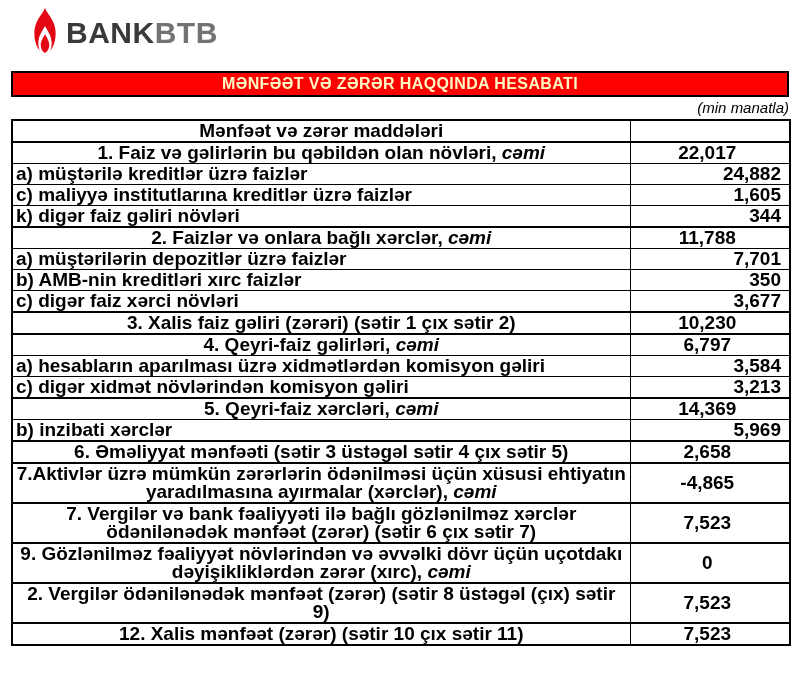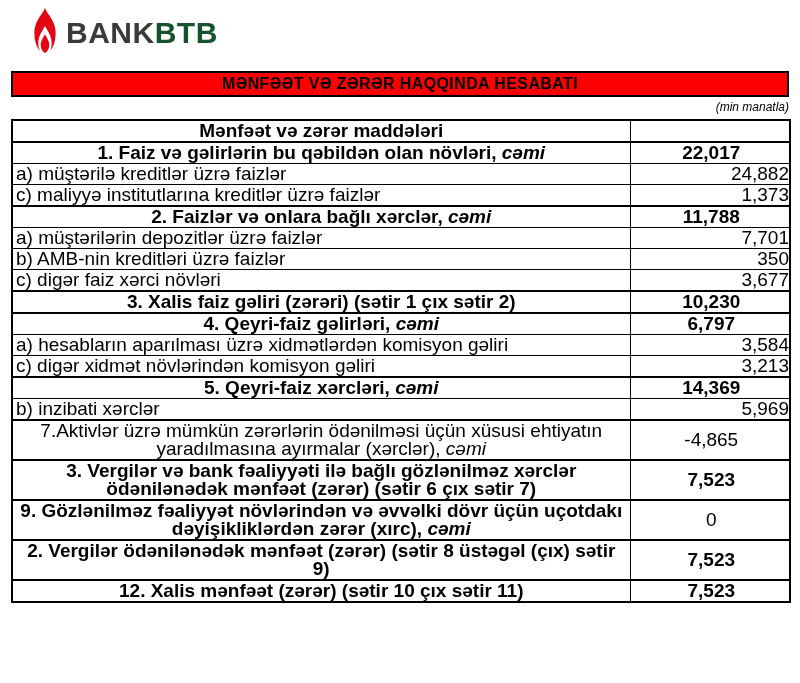--- a/index.html
+++ b/index.html
@@ -5,45 +5,45 @@
 <style>
   * { margin:0; padding:0; box-sizing:border-box; }
   html,body { background:#fff; }
   body { width:800px; height:683px; font-family:"Liberation Sans","DejaVu Sans",sans-serif; color:#000; }
   .page { position:relative; width:800px; height:683px; background:#fff; overflow:hidden; }
 
   
   .logo-row { position:absolute; top:5px; left:29px; display:flex; align-items:center; height:55px; }
   .flame-icon { width:32px; height:52px; margin-right:5px; }
   .logo-text { font-size:30px; font-weight:bold; color:#3a3a39; letter-spacing:0.5px; line-height:1; }
-  .logo-text .btb { color:#14532d; }
+  .logo-text .btb { color:#737373; }
 
   
   .banner { position:absolute; top:71px; left:11px; width:778px; height:26px;
-            border:2px solid #000; background:#fe0000; color:#000000;
+            border:2px solid #000; background:#fe0000; color:#fef9c3;
             font-weight:bold; font-size:16px; letter-spacing:0.4px;
             text-align:center; line-height:22px; }
 
   
   .unit-note { position:absolute; top:98px; left:12px; width:777px;
-               text-align:right; font-style:italic; font-size:12px; line-height:19px; }
+               text-align:right; font-style:italic; font-size:15px; line-height:19px; }
 
   
   .report-table { position:absolute; top:119px; left:11px; width:778px;
                   border-collapse:collapse; table-layout:fixed; border:2px solid #000; }
   .report-table td, .report-table th { border:1px solid #000; font-size:19px; line-height:18px;
                   padding:1px 3px; vertical-align:middle; overflow:hidden; white-space:nowrap; }
   .report-table th.header-cell { font-weight:bold; text-align:center; height:21px; }
   .report-table td.lab { text-align:left; }
   .report-table tr.bold td.lab { font-weight:bold; }
-  .report-table td.val { text-align:right; padding-right:0; }
+  .report-table td.val { text-align:right; padding-right:8px; }
   .report-table td.val.vbold { font-weight:bold; }
   .report-table tr.sect td { border-top-width:2px;text-align:center; }
   .report-table tr.tall td { height:40px; }
-  .report-table td { height:21px; }
+  .report-table td { height:21px;font-weight:bold; }
   .it { font-style:italic; }
 </style>
 </head>
 <body>
 
 <div class="page">
 
   <div class="logo-row">
     <svg class="flame-icon" viewBox="0 0 36 58" xmlns="http://www.w3.org/2000/svg">
       <path fill="#e30613" d="M18 1 C14 10 6 16 6 29 C6 43 12 51 18 53 C24 51 30 43 30 29 C30 16 22 10 18 1 Z"></path>
@@ -74,32 +74,36 @@
         <tr class="sect bold ">
           <td class="lab"><span>1. Faiz və gəlirlərin bu qəbildən olan növləri, </span><span class="it">cəmi</span></td>
           <td class="val vbold">22,017</td>
         </tr>
         <tr class="">
           <td class="lab"><span>a) müştərilə kreditlər üzrə faizlər</span></td>
           <td class="val">24,882</td>
         </tr>
         <tr class="">
           <td class="lab"><span>c) maliyyə institutlarına kreditlər üzrə faizlər</span></td>
-          <td class="val">1,373</td>
+          <td class="val">1,605</td>
+        </tr>
+        <tr class="">
+          <td class="lab"><span>k) digər faiz gəliri növləri</span></td>
+          <td class="val">344</td>
         </tr>
         <tr class="sect bold ">
           <td class="lab"><span>2. Faizlər və onlara bağlı xərclər, </span><span class="it">cəmi</span></td>
           <td class="val vbold">11,788</td>
         </tr>
         <tr class="">
           <td class="lab"><span>a) müştərilərin depozitlər üzrə faizlər</span></td>
           <td class="val">7,701</td>
         </tr>
         <tr class="">
-          <td class="lab"><span>b) AMB-nin kreditləri üzrə faizlər</span></td>
+          <td class="lab"><span>b) AMB-nin kreditləri xırc faizlər</span></td>
           <td class="val">350</td>
         </tr>
         <tr class="">
           <td class="lab"><span>c) digər faiz xərci növləri</span></td>
           <td class="val">3,677</td>
         </tr>
         <tr class="sect bold ">
           <td class="lab"><span>3. Xalis faiz gəliri (zərəri) (sətir 1 çıx sətir 2)</span></td>
           <td class="val vbold">10,230</td>
         </tr>
@@ -116,26 +120,30 @@
           <td class="val">3,213</td>
         </tr>
         <tr class="sect bold ">
           <td class="lab"><span>5. Qeyri-faiz xərcləri, </span><span class="it">cəmi</span></td>
           <td class="val vbold">14,369</td>
         </tr>
         <tr class="">
           <td class="lab"><span>b) inzibati xərclər</span></td>
           <td class="val">5,969</td>
         </tr>
+        <tr class="sect bold ">
+          <td class="lab"><span>6. Əməliyyat mənfəəti (sətir 3 üstəgəl sətir 4 çıx sətir 5)</span></td>
+          <td class="val vbold">2,658</td>
+        </tr>
         <tr class="sect tall">
           <td class="lab"><span>7.Aktivlər üzrə mümkün zərərlərin ödənilməsi üçün xüsusi ehtiyatın</span><br><span>yaradılmasına ayırmalar (xərclər), </span><span class="it">cəmi</span></td>
           <td class="val">-4,865</td>
         </tr>
         <tr class="sect bold tall">
-          <td class="lab"><span>3. Vergilər və bank fəaliyyəti ilə bağlı gözlənilməz xərclər</span><br><span>ödənilənədək mənfəət (zərər) (sətir 6 çıx sətir 7)</span></td>
+          <td class="lab"><span>7. Vergilər və bank fəaliyyəti ilə bağlı gözlənilməz xərclər</span><br><span>ödənilənədək mənfəət (zərər) (sətir 6 çıx sətir 7)</span></td>
           <td class="val vbold">7,523</td>
         </tr>
         <tr class="sect bold tall">
           <td class="lab"><span>9. Gözlənilməz fəaliyyət növlərindən və əvvəlki dövr üçün uçotdakı</span><br><span>dəyişikliklərdən zərər (xırc), </span><span class="it">cəmi</span></td>
           <td class="val">0</td>
         </tr>
         <tr class="sect bold tall">
           <td class="lab"><span>2. Vergilər ödənilənədək mənfəət (zərər) (sətir 8 üstəgəl (çıx) sətir</span><br><span>9)</span></td>
           <td class="val vbold">7,523</td>
         </tr>

